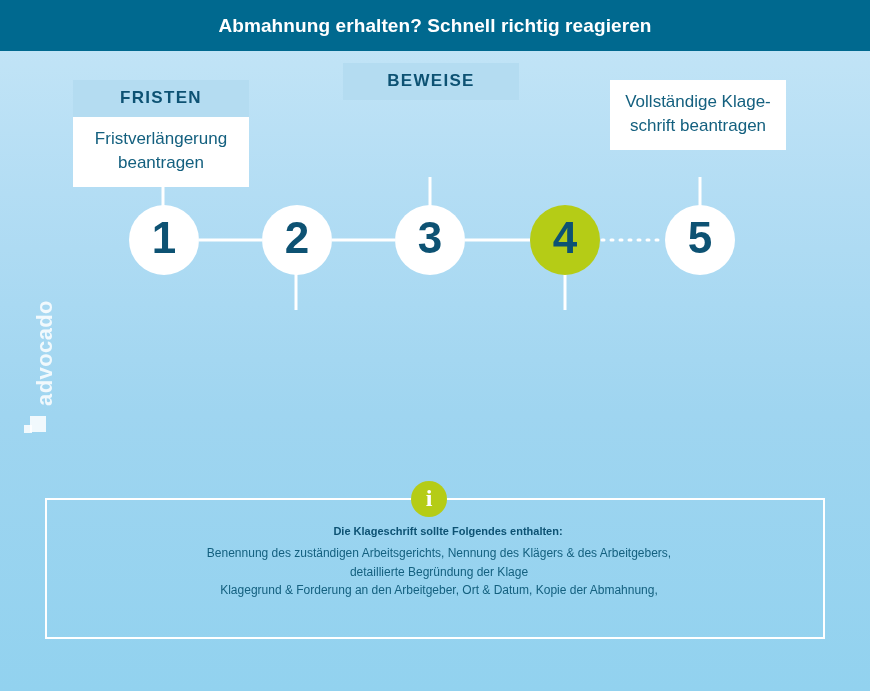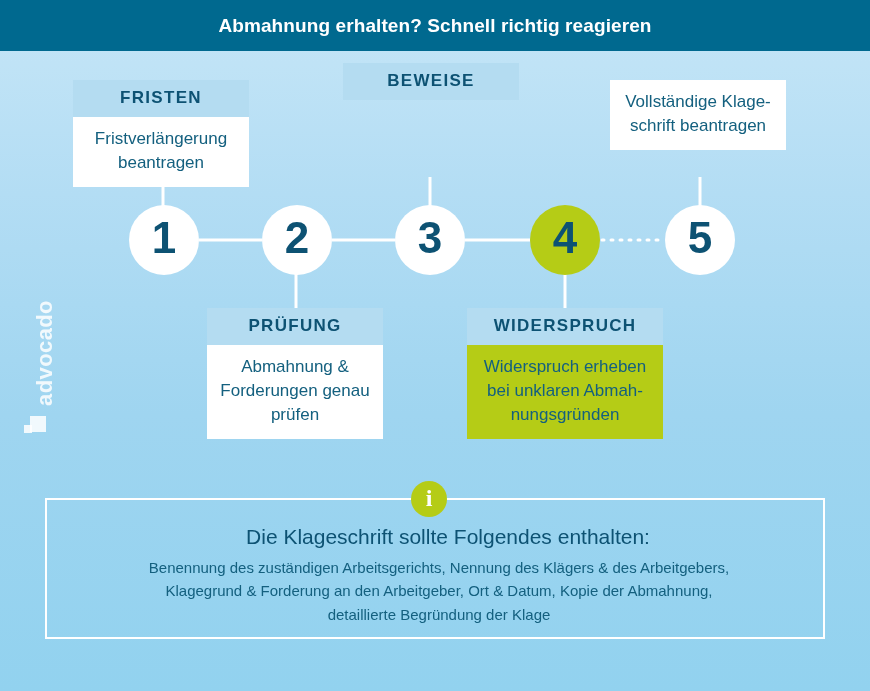--- a/index.html
+++ b/index.html
@@ -188,28 +188,28 @@
   }
   .info-content {
     position: absolute;
     left: 45px;
     top: 525px;
     width: 780px;
     text-align: center;
     color: #14607f;
   }
   .info-content .info-heading {
-    font-size: 21px;
-    font-weight: normal;
+    font-size: 11px;
+    font-weight: bold;
     margin-bottom: 7px;
     color: #0d5273;
     margin-left: 26px;
   }
   .info-content .info-line {
-    font-size: 15px;
+    font-size: 12px;
     line-height: 1.55;
     margin-left: 8px;
   }
 </style>
 </head>
 <body>
 
 <div id="infographic">
 
   <div class="titlebar">
@@ -248,29 +248,21 @@
   </div>
 
   <div class="card" id="card-beweise">
     <div class="card-head">BEWEISE</div>
   </div>
 
   <div class="card" id="card-klage">
     <div class="card-body">Vollständige Klage-schrift beantragen</div>
   </div>
 
-  <div class="card" id="card-pruefung">
-    <div class="card-head">PRÜFUNG</div>
-    <div class="card-body">Abmahnung &amp; Forderungen genau prüfen</div>
-  </div>
-
-  <div class="card highlight" id="card-widerspruch">
-    <div class="card-head">WIDERSPRUCH</div>
-    <div class="card-body">Widerspruch erheben bei unklaren Abmah-nungsgründen</div>
-  </div>
+
 
   <div class="circle" id="circle-1">
     <span class="num">1</span>
   </div>
   <div class="circle" id="circle-2">
     <span class="num">2</span>
   </div>
   <div class="circle" id="circle-3">
     <span class="num">3</span>
   </div>
@@ -281,17 +273,17 @@
     <span class="num">5</span>
   </div>
 
   <div class="info-panel"></div>
   <div class="info-badge">
     <span class="i-glyph">i</span>
   </div>
   <div class="info-content">
     <div class="info-heading">Die Klageschrift sollte Folgendes enthalten:</div>
     <div class="info-line">Benennung des zuständigen Arbeitsgerichts, Nennung des Klägers &amp; des Arbeitgebers,</div>
+    <div class="info-line">detaillierte Begründung der Klage</div>
     <div class="info-line">Klagegrund &amp; Forderung an den Arbeitgeber, Ort &amp; Datum, Kopie der Abmahnung,</div>
-    <div class="info-line">detaillierte Begründung der Klage</div>
   </div>
 
 </div>
 
 </body></html>

